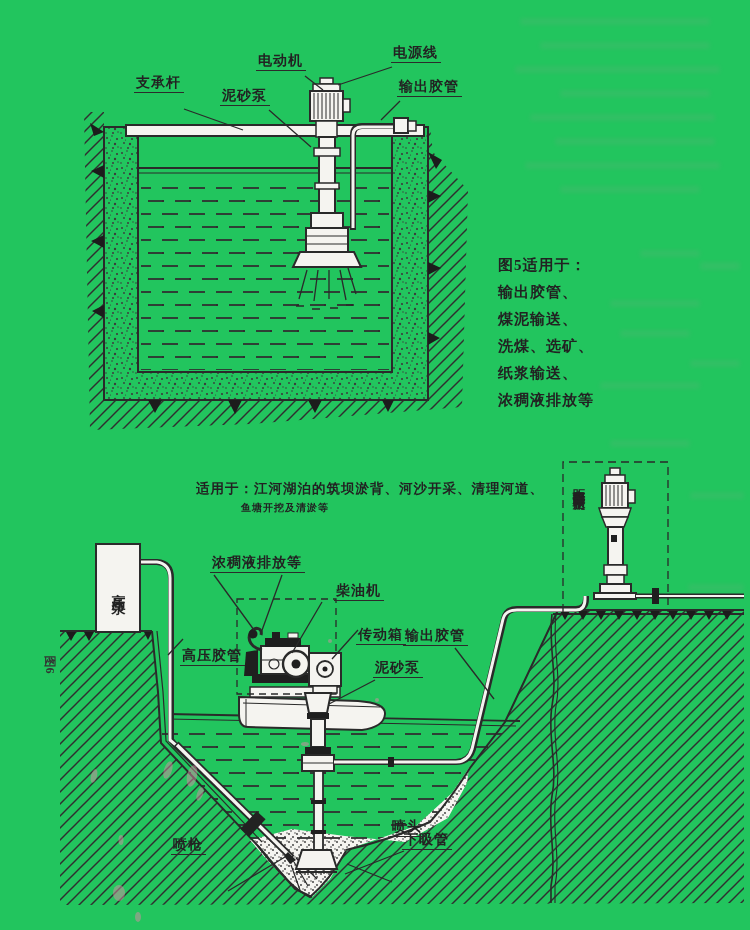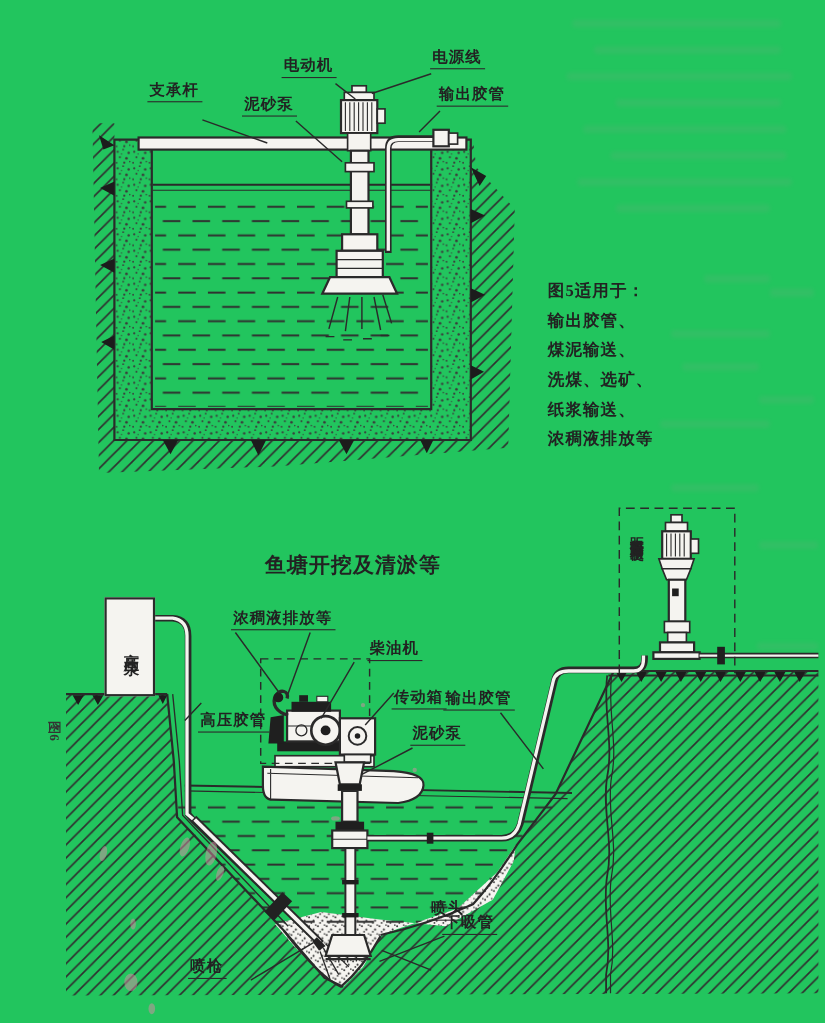--- a/index.html
+++ b/index.html
@@ -220,35 +220,38 @@
 
 <div class="usage">
   <div>图5适用于：</div>
   <div>输出胶管、</div>
   <div>煤泥输送、</div>
   <div>洗煤、选矿、</div>
   <div>纸浆输送、</div>
   <div>浓稠液排放等</div>
 </div>
 
-<div class="txt" style="left:241px;top:501px;font-size:19px">鱼塘开挖及清淤等</div>
+<div class="txt" style="left:196px;top:480px;font-size:13.5px">
+  <span>适用于：</span><span>江河湖泊的筑坝淤背、河沙开采、清理河道、</span>
+</div>
+<div class="txt" style="left:241px;top:501px;font-size:10px">鱼塘开挖及清淤等</div>
 
 <div class="hp-box">
   <span class="vtext" style="font-size:14px;letter-spacing:4px">高压泵</span>
 </div>
 
 <div class="lbl" style="left:210px;top:556px">浓稠液排放等</div>
 <div class="lbl" style="left:334px;top:584px">柴油机</div>
 <div class="lbl" style="left:356px;top:628px">传动箱</div>
 <div class="lbl" style="left:180px;top:649px">高压胶管</div>
 <div class="lbl" style="left:403px;top:629px">输出胶管</div>
 <div class="lbl" style="left:373px;top:661px">泥砂泵</div>
 <div class="lbl" style="left:402px;top:833px">下吸管</div>
 <div class="lbl" style="left:390px;top:820px">喷头</div>
-<div class="lbl" style="left:171px;top:873px">喷枪</div>
+<div class="lbl" style="left:171px;top:838px">喷枪</div>
 
 <div class="vtext series-note">距离很远时可串联使用</div>
 <div class="fig6-tag">图6</div>
 
 <div class="smudge" style="left:520px;top:18px;width:190px;height:7px"></div>
 <div class="smudge" style="left:540px;top:42px;width:170px;height:7px"></div>
 <div class="smudge" style="left:515px;top:66px;width:205px;height:7px"></div>
 <div class="smudge" style="left:560px;top:90px;width:150px;height:7px"></div>
 <div class="smudge" style="left:530px;top:114px;width:185px;height:7px"></div>
 <div class="smudge" style="left:555px;top:138px;width:160px;height:7px"></div>

